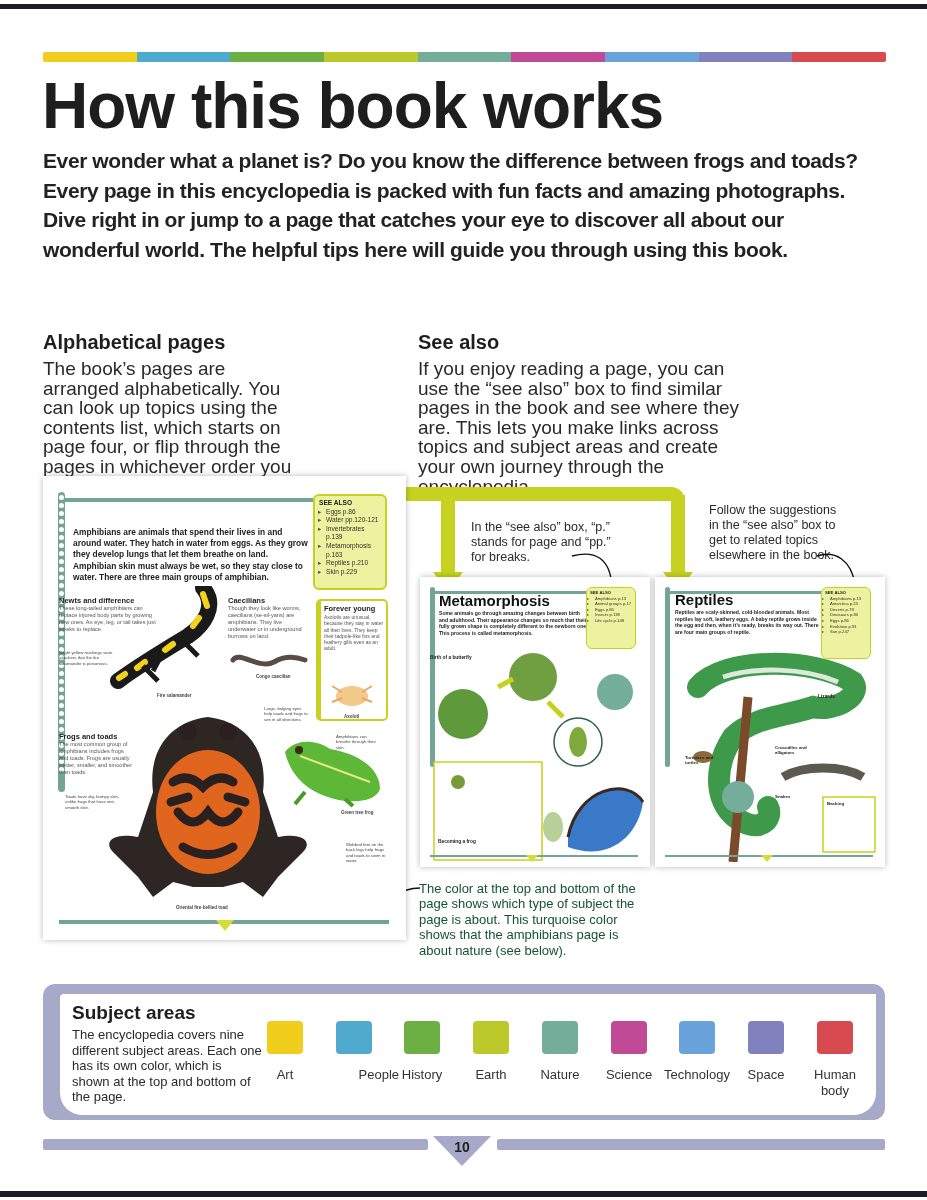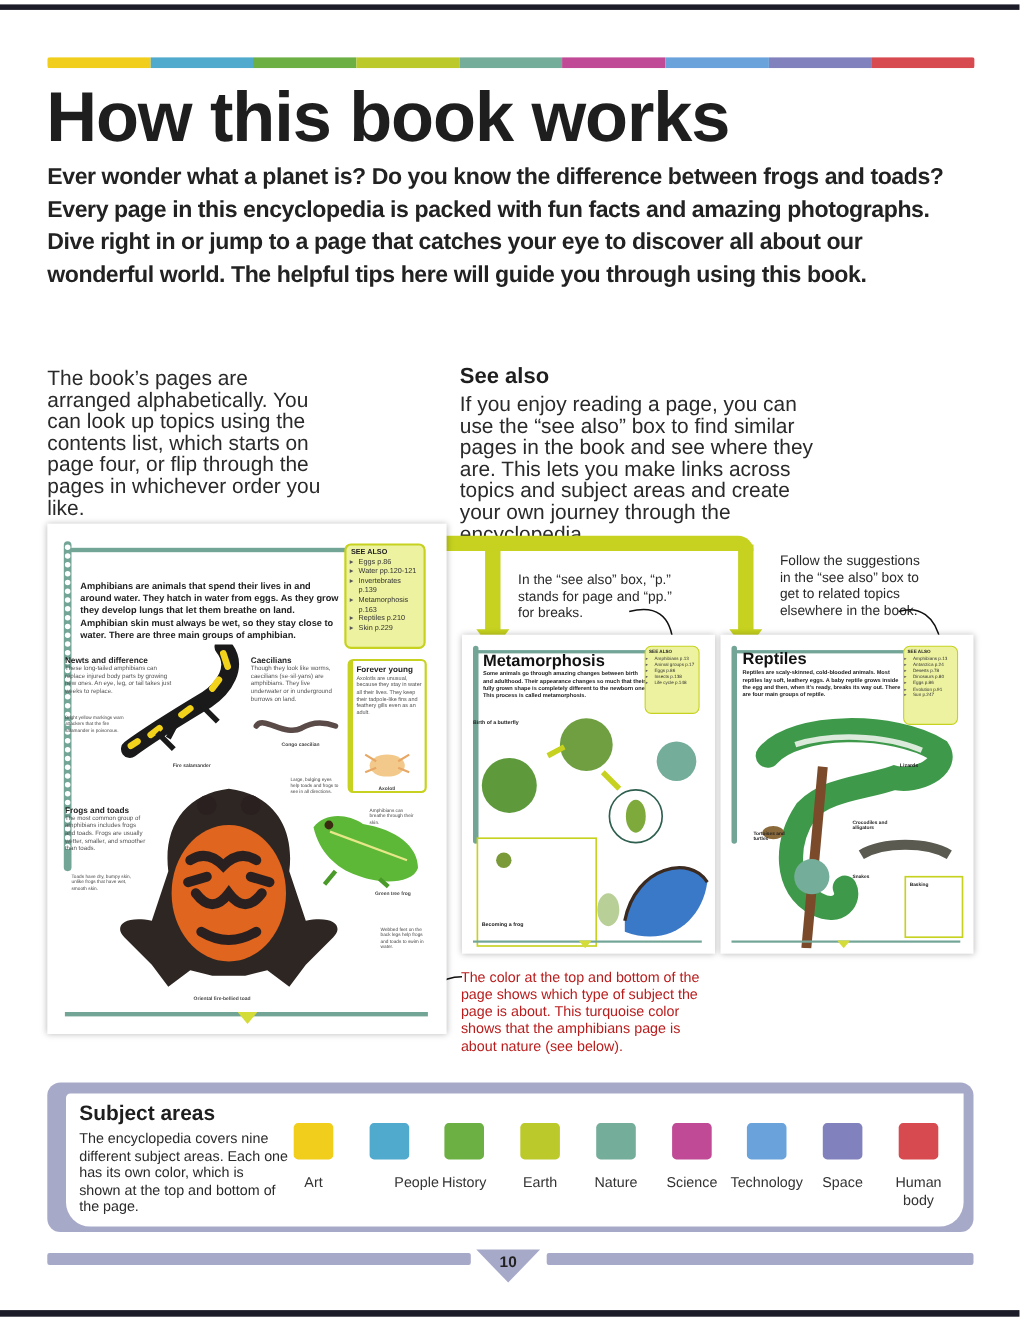--- a/index.html
+++ b/index.html
@@ -19,21 +19,21 @@
   .section h2 { font-size: 20px; font-weight: bold; color: #1e1e1e; line-height: 24px; }
   .section p { font-size: 19px; line-height: 19.6px; color: #2a2a2a; margin-top: 5px; }
   .sec-alpha { left: 43px; top: 330px; width: 260px; }
   .sec-see { left: 418px; top: 330px; width: 330px; }
 
   
   .arrow-bar { position: absolute; background: #c6d21f; }
   .arrow-head { position: absolute; width: 0; height: 0; border-left: 15px solid transparent; border-right: 15px solid transparent; border-top: 20px solid #c6d21f; }
 
   .callout { position: absolute; font-size: 12.5px; line-height: 15px; color: #2a2a2a; }
-  .callout-big { position: absolute; font-size: 13px; line-height: 15.4px; color: #b91c1c; }
+  .callout-big { position: absolute; font-size: 13px; line-height: 15.4px; color: #14532d; }
 
   
   .mini { position: absolute; background: #fff; box-shadow: 0 0 6px rgba(0,0,0,0.28); overflow: hidden; }
   .mini-topbar { position: absolute; height: 4px; background: #73a597; }
   .mini-spine { position: absolute; width: 7px; background: #73a597; border-radius: 4px; }
   .mini-spine i { display: block; width: 5px; height: 5px; margin: 3px 1px; background: #fff; border-radius: 50%; }
   .mini-bottombar { position: absolute; height: 4px; background: #73a597; }
   .mini-pgtri { position: absolute; width: 0; height: 0; border-left: 9px solid transparent; border-right: 9px solid transparent; border-top: 11px solid #d4dc3a; }
   .mini h3 { position: absolute; font-weight: bold; color: #111; }
   .mini .lead { position: absolute; font-weight: bold; color: #222; }
@@ -76,20 +76,21 @@
     <span style="background: rgb(192, 74, 149);"></span>
     <span style="background: rgb(106, 163, 220);"></span>
     <span style="background: rgb(129, 130, 189);"></span>
     <span style="background: rgb(215, 74, 79);"></span>
   </div>
 
 <h1 class="page-title">How this book works</h1>
 <p class="intro">Ever wonder what a planet is? Do you know the difference between frogs and toads? Every page in this encyclopedia is packed with fun facts and amazing photographs. Dive right in or jump to a page that catches your eye to discover all about our wonderful world. The helpful tips here will guide you through using this book.</p>
 
 <div class="section sec-alpha">
+  <h2>Alphabetical pages</h2>
   <p>The book’s pages are arranged alphabetically. You can look up topics using the contents list, which starts on page four, or flip through the pages in whichever order you like.</p>
 </div>
 <div class="section sec-see">
   <h2>See also</h2>
   <p>If you enjoy reading a page, you can use the “see also” box to find similar pages in the book and see where they are. This lets you make links across topics and subject areas and create your own journey through the encyclopedia.</p>
 </div>
 
 <div class="arrow-bar" style="left:400px; top:487px; width:285px; height:14px; border-top-right-radius:16px;"></div>
 <div class="arrow-bar" style="left:671px; top:495px; width:14px; height:80px;"></div>
 <div class="arrow-head" style="left:663px; top:572px;"></div>

